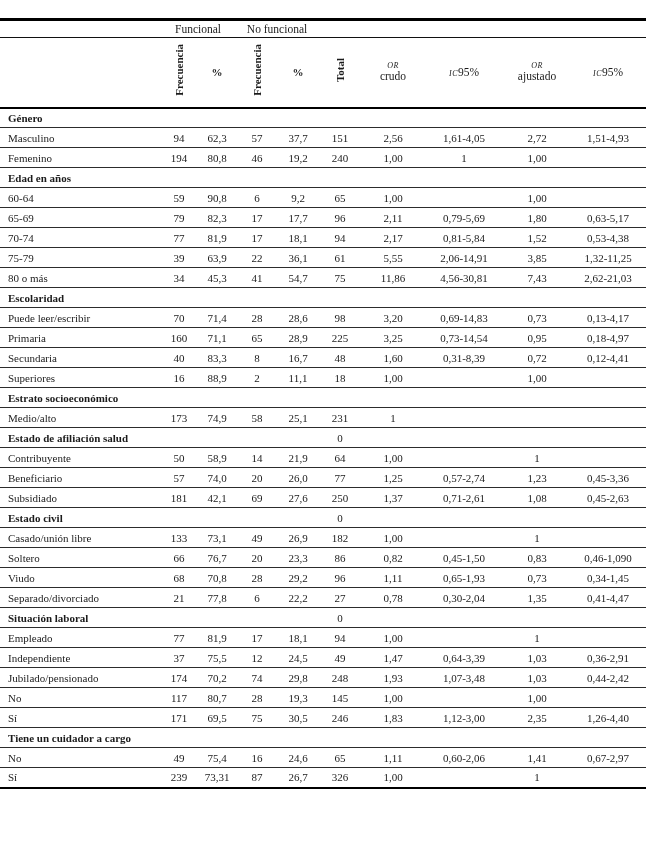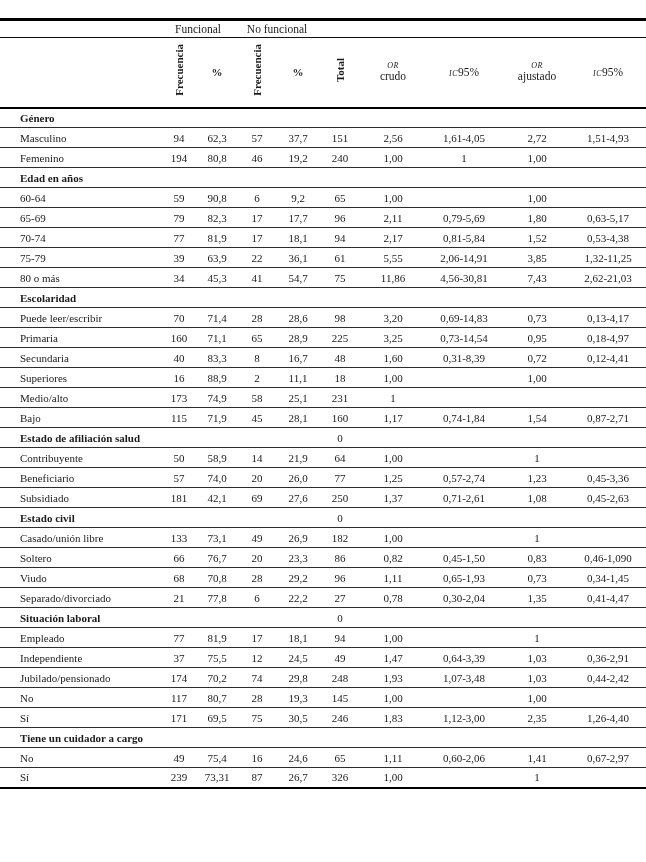--- a/index.html
+++ b/index.html
@@ -47,21 +47,21 @@
   .ic-head { font-size: 11.5px; white-space: nowrap; }
   tbody td {
     height: 20px;
     border-bottom: 1px solid #2c2c2c;
     vertical-align: middle;
     font-size: 11px;
     padding: 0;
   }
   td.label {
     text-align: left;
-    padding-left: 20px;
+    padding-left: 8px;
     white-space: nowrap;
     overflow: hidden;
   }
   td.num { text-align: center; white-space: nowrap; }
   .section-title { font-weight: bold; }
 </style>
 </head>
 <body>
 
 <table class="results">
@@ -245,42 +245,35 @@
         <td class="num">88,9</td>
         <td class="num">2</td>
         <td class="num">11,1</td>
         <td class="num">18</td>
         <td class="num">1,00</td>
         <td class="num"></td>
         <td class="num">1,00</td>
         <td class="num"></td>
       </tr>
       <tr>
+        <td colspan="5" class="label section-title">Estrato socioeconómico</td>
+        <td class="num"></td>
+        <td colspan="4"></td>
+      </tr>
+      <tr>
         <td class="label">Medio/alto</td>
         <td class="num">173</td>
         <td class="num">74,9</td>
         <td class="num">58</td>
         <td class="num">25,1</td>
         <td class="num">231</td>
         <td class="num">1</td>
         <td class="num"></td>
         <td class="num"></td>
         <td class="num"></td>
-      </tr>
-      <tr>
-        <td class="label">Bajo</td>
-        <td class="num">115</td>
-        <td class="num">71,9</td>
-        <td class="num">45</td>
-        <td class="num">28,1</td>
-        <td class="num">160</td>
-        <td class="num">1,17</td>
-        <td class="num">0,74-1,84</td>
-        <td class="num">1,54</td>
-        <td class="num">0,87-2,71</td>
       </tr>
       <tr>
         <td colspan="5" class="label section-title">Estado de afiliación salud</td>
         <td class="num">0</td>
         <td colspan="4"></td>
       </tr>
       <tr>
         <td class="label">Contribuyente</td>
         <td class="num">50</td>
         <td class="num">58,9</td>

